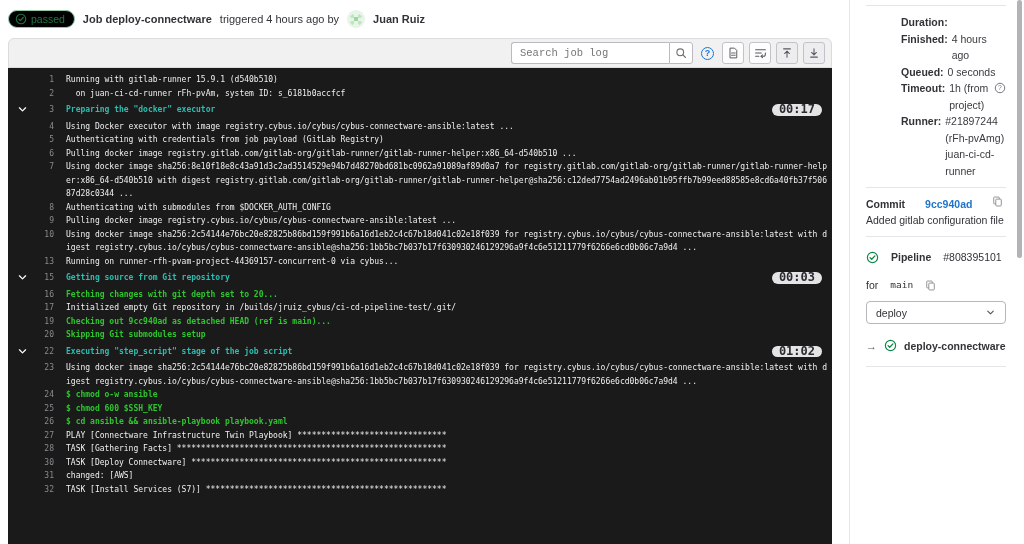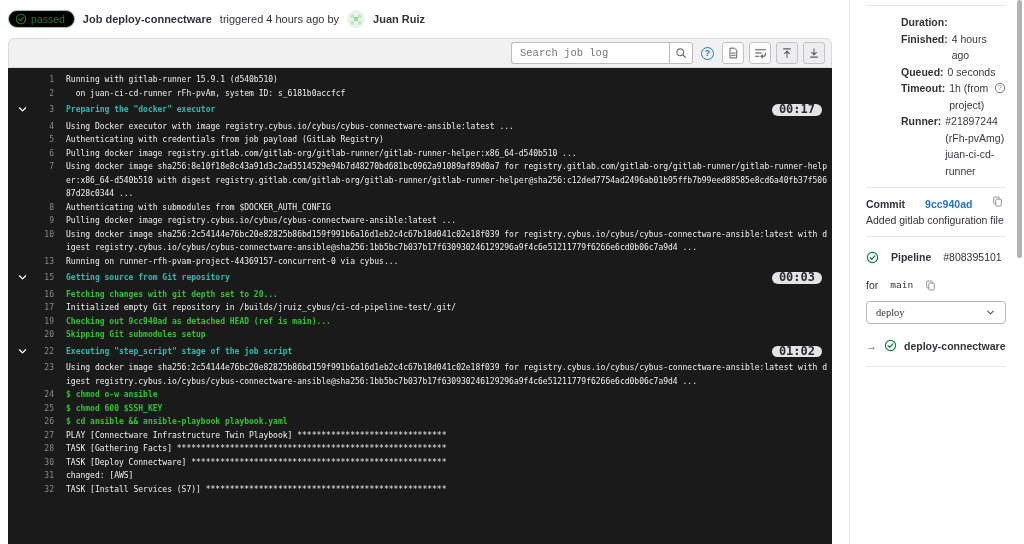--- a/index.html
+++ b/index.html
@@ -88,21 +88,21 @@
   .detail-row .val { color:#3a3a40; }
   .q-icon { margin-left:auto; flex:none; padding-top:2px; }
   .commit-line { display:flex; align-items:flex-start; gap:20px; line-height:16px;font-weight:bold; }
   .link { color:#1f75cb; text-decoration:none; cursor:pointer; }
   .mono { font-family:"DejaVu Sans Mono", monospace; font-size:9.5px; }
   .commit-msg { line-height:16px; }
   .pipeline-line { display:flex; align-items:center; gap:12px; line-height:16px; flex-wrap:wrap;margin-top:12px; }
   .dropdown {
     margin-top:8px; height:23px; border:1px solid #b6b6bc; border-radius:4px;
     display:flex; align-items:center; justify-content:space-between; padding:0 9px;
-    background:#fff; cursor:pointer; color:#333238;font-family:Liberation Serif, serif;
+    background:#fff; cursor:pointer; color:#333238;
   }
   .job-row { margin-top:15px; display:flex; align-items:center; gap:7px; font-weight:bold; font-size:10.5px; }
   .arrow { color:#535158; font-weight:normal; font-size:11px; }
   .scroll-thumb {
     position:absolute; right:2px; top:0; width:5px; height:258px;
     background:#b2b2b7; border-radius:3px; cursor:pointer;
   }
   svg { display:block; }
 </style>
 </head>

